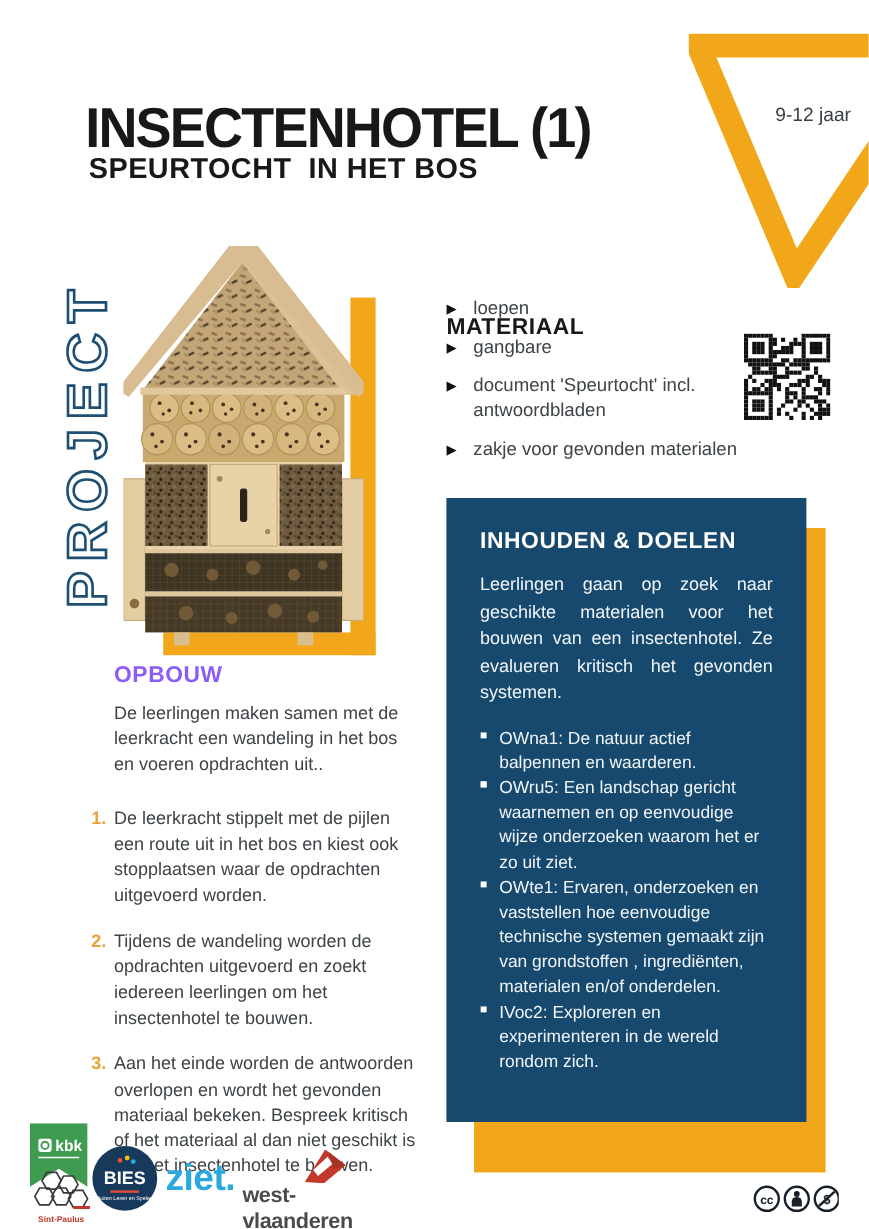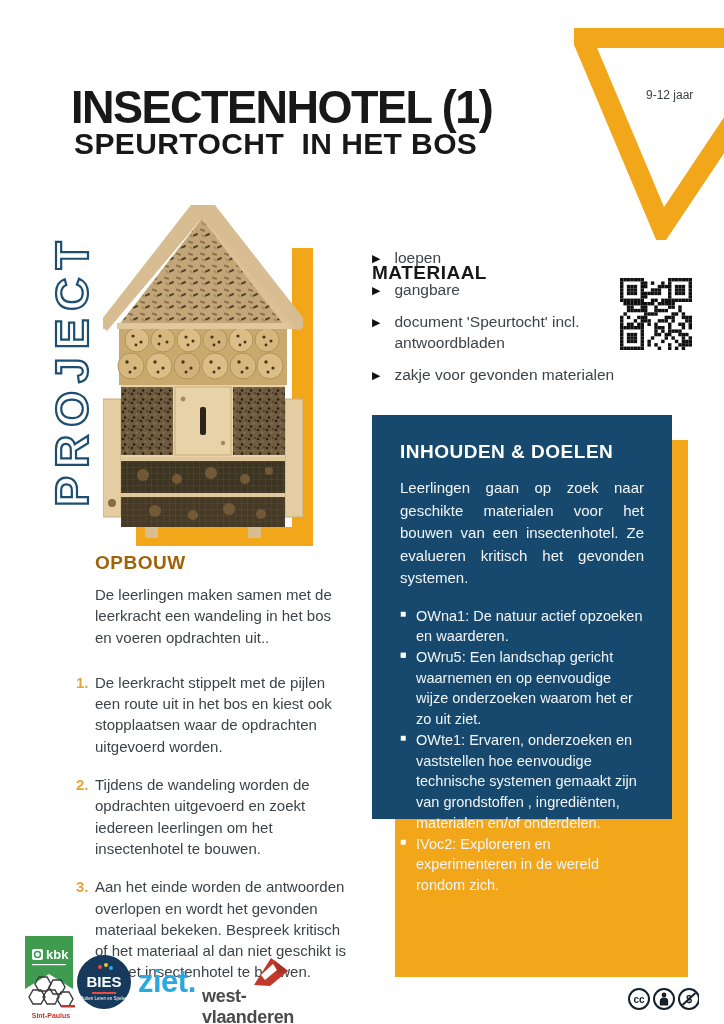--- a/index.html
+++ b/index.html
@@ -3,28 +3,28 @@
 <meta charset="utf-8">
 <style>
   html,body{margin:0;padding:0;}
   body{
     width:724px;height:1024px;position:relative;overflow:hidden;
     background:#ffffff;font-family:"Liberation Sans",sans-serif;
     color:#3e4347;
   }
   
   .tri-badge{position:absolute;top:28px;right:0;width:150px;height:212px;}
-  .age-badge{position:absolute;left:646px;top:88px;font-size:12px;color:#3a3f44;}
+  .age-badge{position:absolute;left:646px;top:88px;font-size:16px;color:#3a3f44;}
   .page-title{
     position:absolute;left:71px;top:80px;font-size:45px;font-weight:bold;
     letter-spacing:-1.5px;color:#181818;white-space:pre;transform:scaleY(1.04);
     transform-origin:left top;
   }
   .page-subtitle{
-    position:absolute;left:74px;top:127px;font-size:30px;font-weight:bold;
+    position:absolute;left:74px;top:127px;font-size:24px;font-weight:bold;
     letter-spacing:.4px;color:#181818;white-space:pre;
   }
   
   .project-wrap{position:absolute;left:40px;top:212px;width:64px;height:316px;}
   .project-wrap span{
     position:absolute;left:50%;top:50%;
     transform:translate(-50%,-50%) rotate(-90deg);
     white-space:nowrap;font-size:46px;font-weight:bold;letter-spacing:8px;
     color:#1e4f72;-webkit-text-fill-color:transparent;
     -webkit-text-stroke:2.2px #1e4f72;
@@ -36,31 +36,31 @@
   
   .mat-heading{position:absolute;left:372px;top:218px;font-size:19px;font-weight:bold;
     letter-spacing:.5px;color:#181818;margin-top:44px;}
   .mat-list{position:absolute;left:372px;top:248px;width:262px;margin:0;padding:0;list-style:none;}
   .mat-list li{display:flex;gap:14px;margin-bottom:11px;font-size:15.5px;line-height:1.35;color:#3e4347;}
   .mat-list .tri{font-size:11px;color:#111;padding-top:3px;flex:0 0 auto;}
   .qr{position:absolute;left:620px;top:278px;width:72px;height:72px;}
   
   .orange-shadow{position:absolute;left:395px;top:440px;width:293px;height:537px;background:#f2a71b;}
   .blue-box{
-    position:absolute;left:372px;top:415px;width:300px;height:404px;
+    position:absolute;left:372px;top:415px;width:300px;height:520px;
     background:#16496d;box-sizing:border-box;padding:26px 28px;color:#f2f5f8;
   }
   .blue-box h2{margin:0;font-size:19px;font-weight:bold;letter-spacing:.5px;color:#ffffff;}
   .blue-box .intro{margin-top:14px;font-size:15px;line-height:1.5;text-align:justify;}
   .goal-list{margin:16px 0 0 0;padding:0;list-style:none;font-size:14.5px;line-height:1.43;}
   .goal-list li{position:relative;padding-left:16px;}
   .goal-list .sq{position:absolute;left:0;top:1px;font-size:10px;color:#ffffff;}
   
   .opbouw{position:absolute;left:76px;top:552px;width:272px;}
-  .opbouw h2{margin:0 0 0 19px;font-size:19px;font-weight:bold;letter-spacing:.5px;color:#a16207;}
+  .opbouw h2{margin:0 0 0 19px;font-size:19px;font-weight:bold;letter-spacing:.5px;color:#8b5cf6;}
   .opbouw .intro{margin:10px 0 0 19px;font-size:15px;line-height:1.42;}
   .step-list{margin:24px 0 0 0;padding:0;list-style:none;}
   .step-list li{display:flex;margin-bottom:17px;font-size:15px;line-height:1.42;}
   .step-list .num{flex:0 0 19px;font-weight:bold;color:#e8a33b;}
   
   .logo-kbk{position:absolute;left:25px;top:936px;}
   .logo-sp{position:absolute;left:21px;top:972px;text-align:center;width:60px;}
   .logo-sp .sp-label{font-size:7px;font-weight:bold;color:#c0392b;margin-top:-2px;}
   .logo-bies{position:absolute;left:76px;top:954px;}
   .logo-vrpl{position:absolute;left:138px;top:964px;font-size:31px;font-weight:bold;
@@ -462,21 +462,21 @@
     <rect x="61.71" y="68.57" width="3.43" height="3.43"></rect>
   </svg>
 
 <div class="orange-shadow"></div>
 <div class="blue-box">
   <h2>INHOUDEN &amp; DOELEN</h2>
   <div class="intro">Leerlingen gaan op zoek naar geschikte materialen voor het bouwen van een insectenhotel. Ze evalueren kritisch het gevonden systemen.</div>
   <ul class="goal-list">
     <li>
       <span class="sq">■</span>
-      <span>OWna1: De natuur actief opzoeken en waarderen.</span>
+      <span>OWna1: De natuur actief balpennen en waarderen.</span>
     </li>
     <li>
       <span class="sq">■</span>
     </li>
     <li>
       <span class="sq">■</span>
       <span>OWru5: Een landschap gericht waarnemen en op eenvoudige wijze onderzoeken waarom het er zo uit ziet.</span>
     </li>
     <li>
       <span class="sq">■</span>

